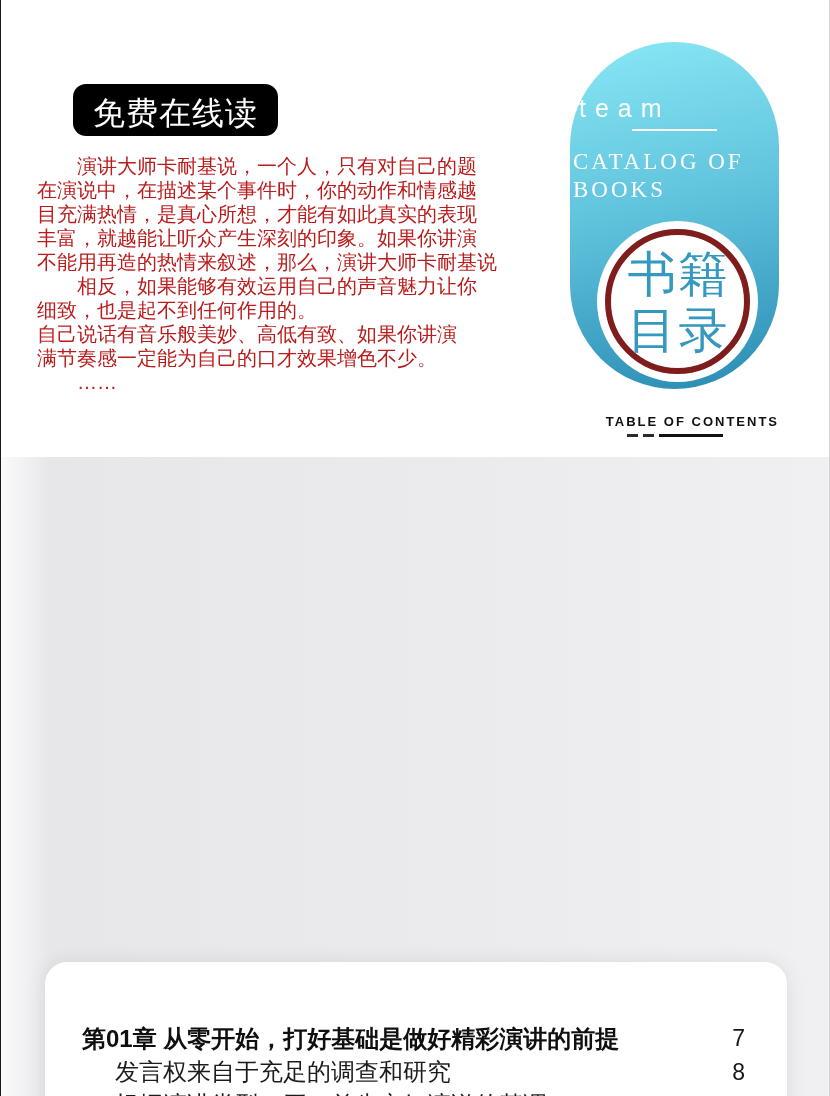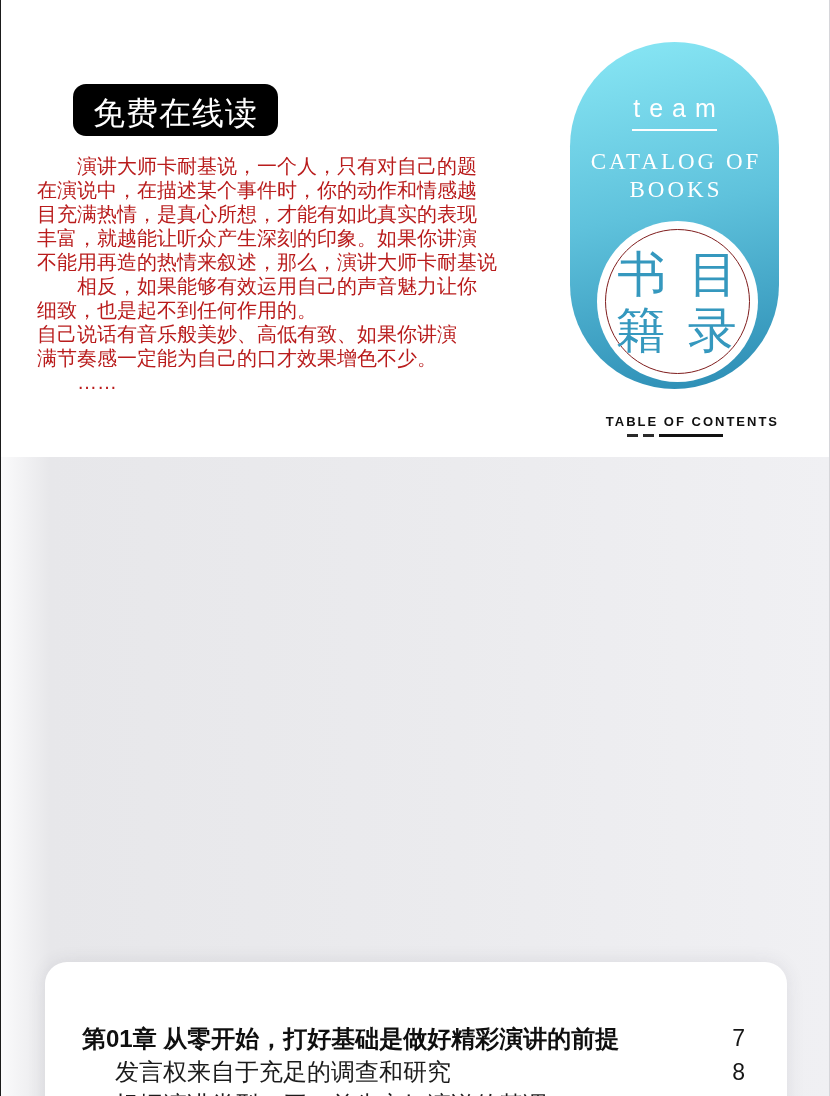--- a/index.html
+++ b/index.html
@@ -25,33 +25,33 @@
   .excerpt-line {
     font-size:20px; line-height:24px; height:24px; white-space:pre;
     color:#b91c1c; font-weight:500; letter-spacing:0;
   }
 
   
   .capsule {
     position:absolute; left:570px; top:42px; width:209px; height:347px;
     border-radius:105px;
     background:linear-gradient(168deg,#84e3f2 6%,#5fc2dc 48%,#2e8fb6 96%);
-    text-align:center; color:#fff;
+    text-align:left; color:#fff;
   }
   .badge-team { margin-top:52px; font-size:25px; letter-spacing:9px; text-indent:9px; font-weight:400; }
   .badge-underline { width:85px; height:2px; background:#fdfeff; margin:6px auto 0; }
   .badge-catalog { margin-top:17px; font-size:23px; line-height:28px; letter-spacing:3px; text-indent:3px; font-weight:400;font-family:Liberation Serif, serif; }
   .badge-circle {
     position:absolute; left:27px; top:179px; width:161px; height:161px;
     background:#fff; border-radius:50%;
     display:flex; align-items:center; justify-content:center;
   }
   .badge-circle-ring {
-    width:145px; height:145px; border:1px solid #7f1d1d; border-radius:50%;
-    display:flex; flex-direction:row; align-items:center; justify-content:center;
+    width:145px; height:145px; border:6px solid #7f1d1d; border-radius:50%;
+    display:flex; flex-direction:column; align-items:center; justify-content:center;
   }
   .circle-text { font-size:49px; line-height:56px; letter-spacing:2px; text-indent:2px; color:#3598be; font-weight:400; }
 
   
   .toc-caption {
     position:absolute; left:570px; top:414px; width:209px; text-align:right;
     font-size:13px; letter-spacing:2px; font-weight:700; color:#101010;
   }
   .toc-dashes {
     position:absolute; left:570px; top:434px; width:209px;

